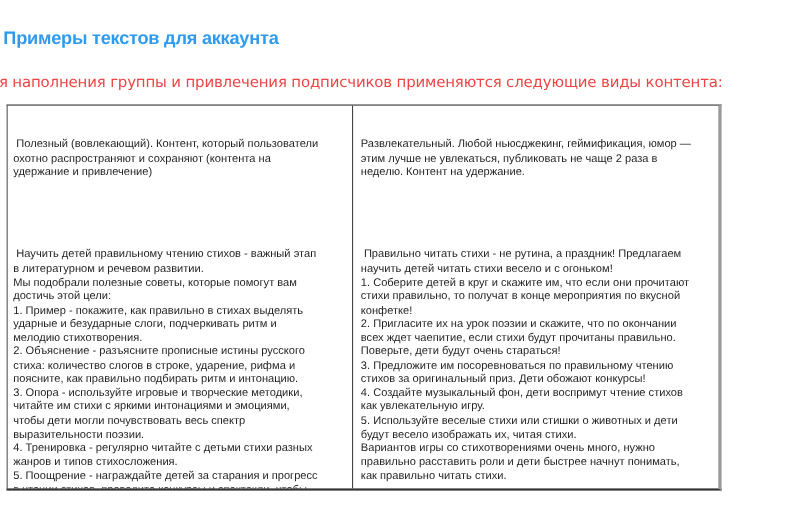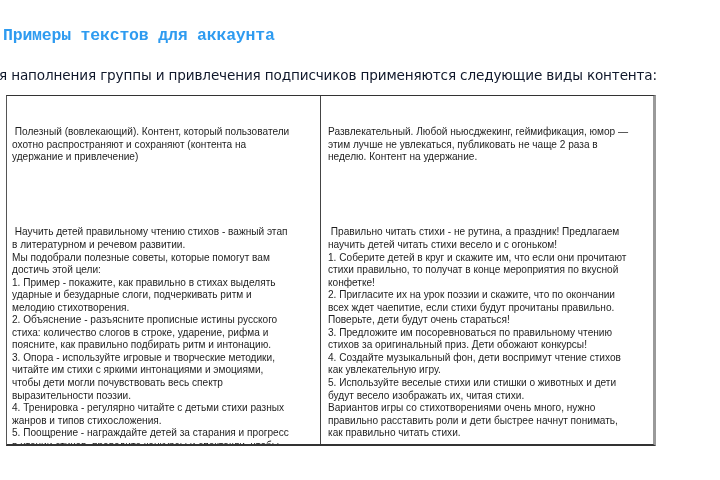--- a/index.html
+++ b/index.html
@@ -12,34 +12,34 @@
     }
     body {
       position: relative;
       font-family: "Liberation Sans", "DejaVu Sans", sans-serif;
       color: #222;
     }
     .title {
       position: absolute;
       left: 3px;
       top: 26px;
-      font-family: Liberation Mono, monospace;
+      font-family: Liberation Sans, sans-serif;
       font-weight: bold;
       font-size: 16.5px;
       color: #2e9bf0;
       white-space: nowrap;
       letter-spacing: -0.2px;
     }
     .subtitle {
       position: absolute;
       left: -1px;
       top: 67px;
       font-family: "DejaVu Sans", "Liberation Sans", sans-serif;
       font-size: 13.6px;
-      color: #0f172a;
+      color: #ef4444;
       white-space: nowrap;
       letter-spacing: -0.15px;
     }
     .table {
       position: absolute;
       left: 6px;
       top: 95px;
       width: 650px;
       height: 351px;
       border-top: 1.5px solid #333;

